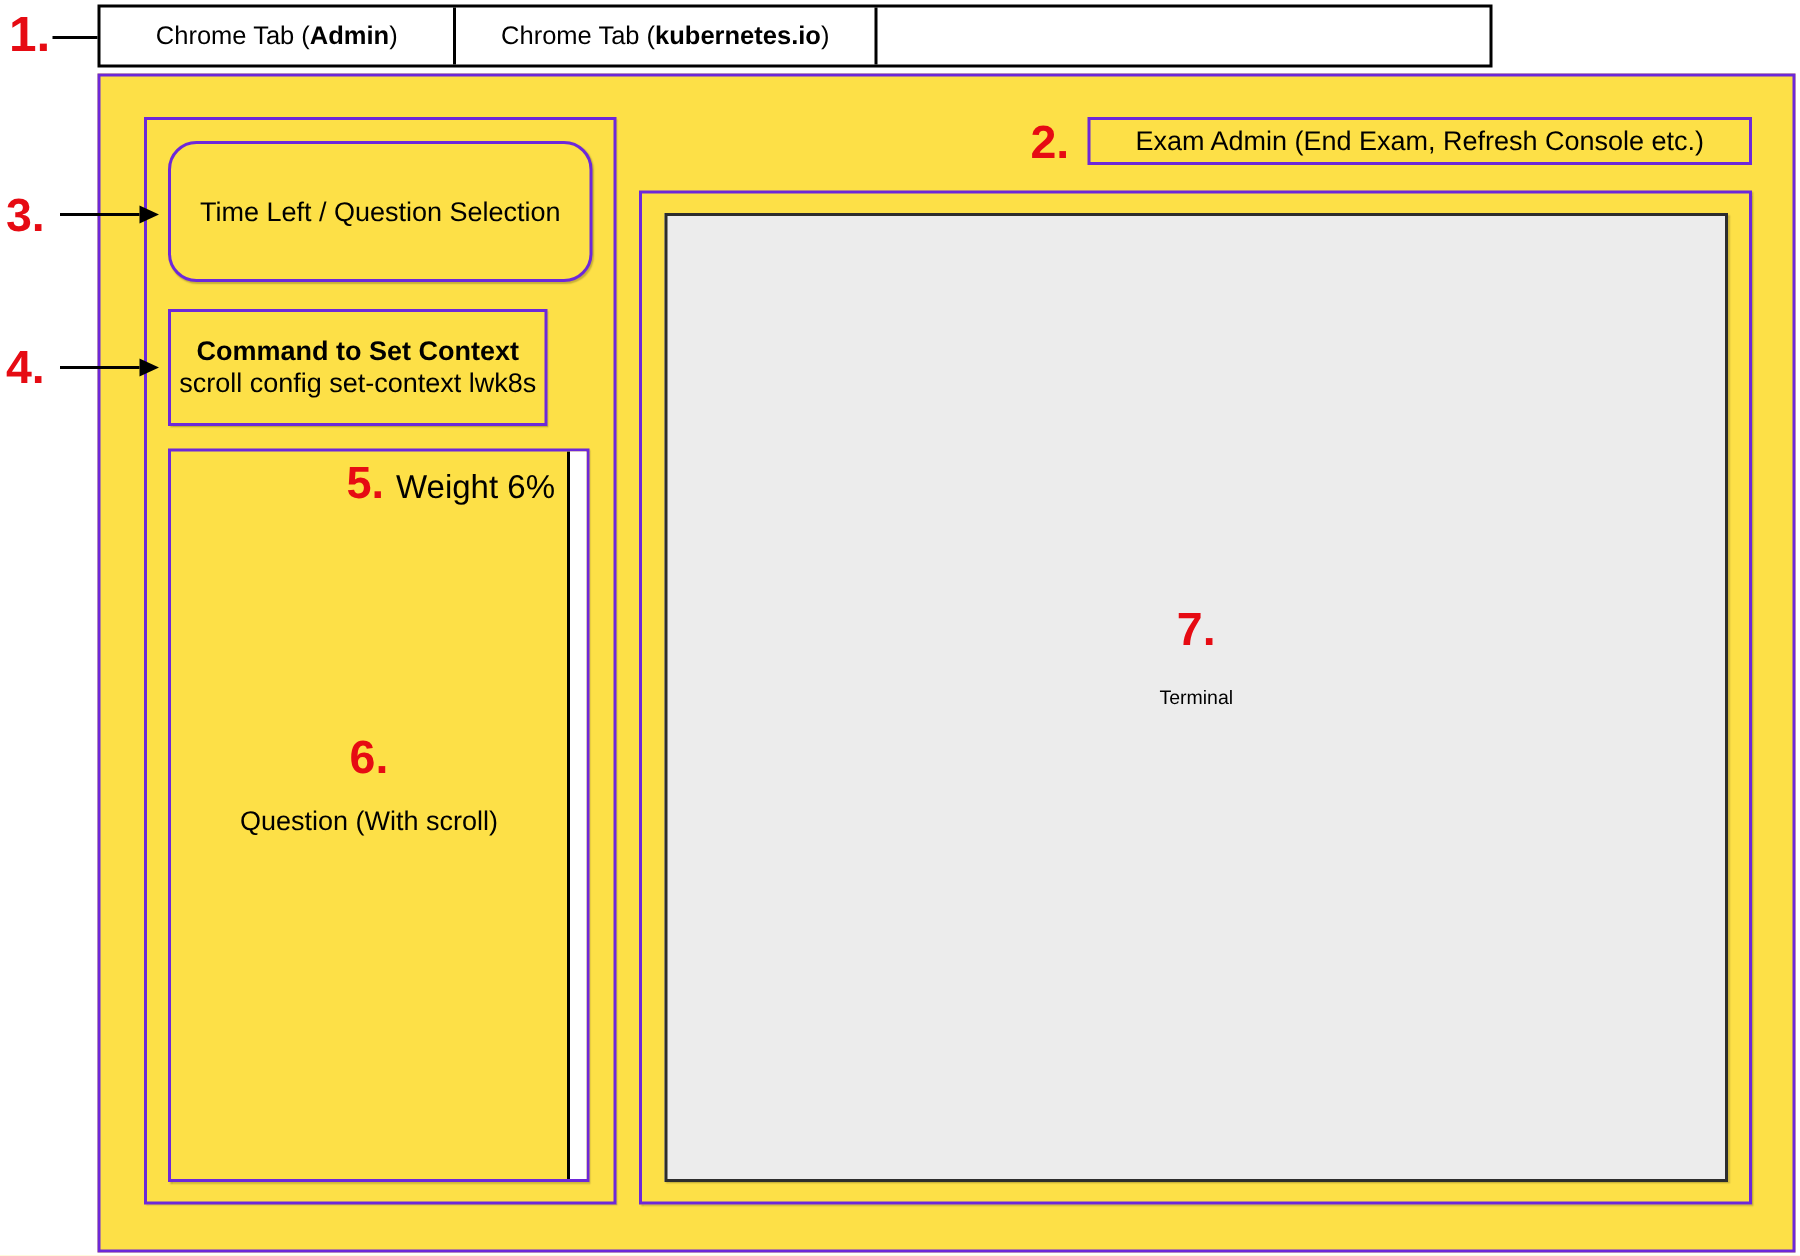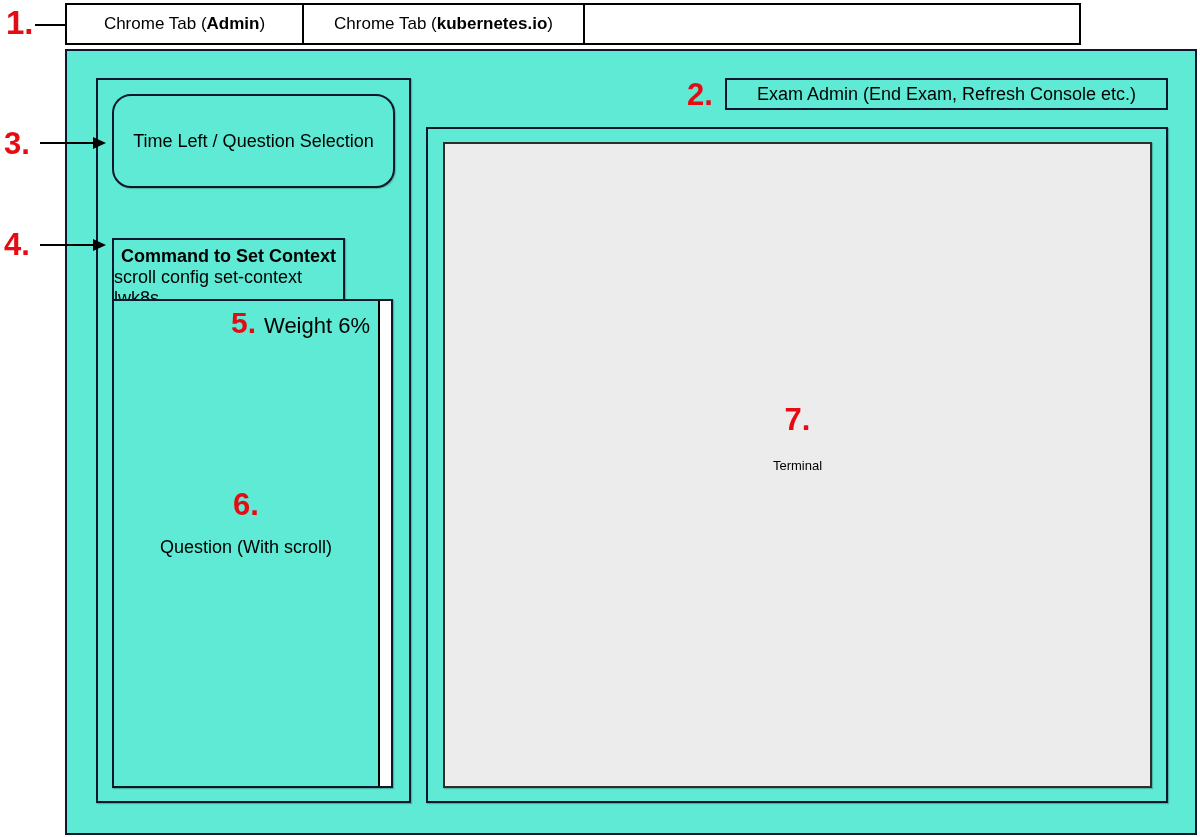--- a/index.html
+++ b/index.html
@@ -35,50 +35,50 @@
     width: 0; height: 0;
     border-left: 13px solid #000;
     border-top: 6px solid transparent;
     border-bottom: 6px solid transparent;
   }
 
   
   .tabstrip {
     position: absolute;
     left: 65px; top: 3px;
-    width: 1016px; height: 42px;
+    width: 930px; height: 42px;
     border: 2px solid #000;
     background: #fff;
     display: flex;
   }
   .tab {
     border-right: 2px solid #000;
     display: flex;
     align-items: center;
     justify-content: center;
     font-size: 17px;
     white-space: nowrap;
   }
   .tab-rest { flex: 1; }
 
   .box {
     position: absolute;
-    border: 2px solid #0f172a;
-    background: #5eead4;
+    border: 2px solid #6d28d9;
+    background: #fde047;
     box-shadow: 1px 1px 1px rgba(0,0,0,0.22);
   }
 
   .main-box   { left: 65px;  top: 49px;  width: 1132px; height: 786px; box-shadow: none; }
   .left-panel { left: 96px;  top: 78px;  width: 315px;  height: 725px; }
   .timer-box  { left: 112px; top: 94px;  width: 283px;  height: 94px;
                 display: flex; align-items: center; justify-content: center;
                 font-size: 18px; text-align: center; border-radius: 19px; }
-  .cmd-box    { left: 112px; top: 206px; width: 233px;  height: 78px;
+  .cmd-box    { left: 112px; top: 206px; width: 253px;  height: 78px;
                 display: flex; flex-direction: column; align-items: center;
-                justify-content: center; font-size: 18px; line-height: 21px; margin-top: 32px; }
+                justify-content: center; font-size: 18px; line-height: 21px; }
   .cmd-title  { font-weight: bold; }
 
   .question-box { left: 112px; top: 299px; width: 281px; height: 489px; }
   .q-scrollbar {
     position: absolute;
     top: 0; right: 0; bottom: 0;
     width: 13px;
     border-left: 2px solid #000;
     background: #fff;
   }

